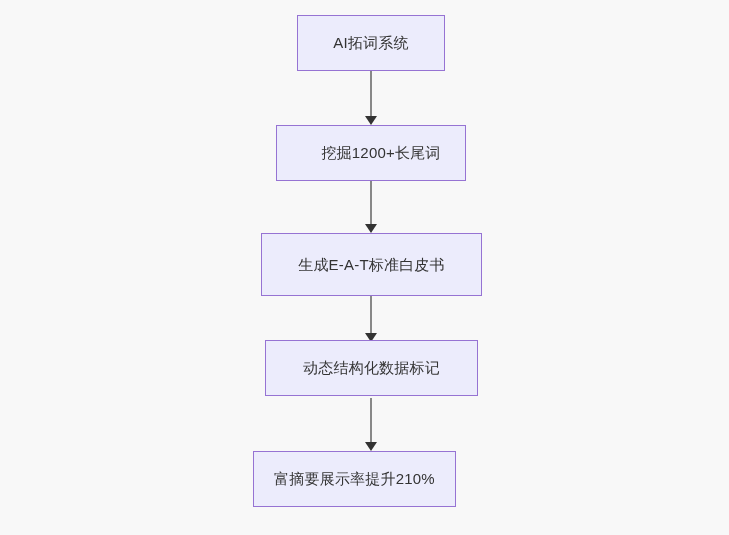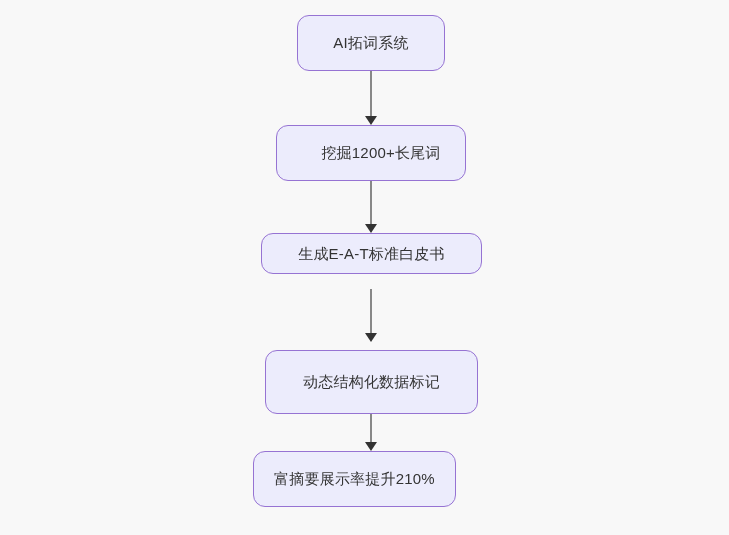--- a/index.html
+++ b/index.html
@@ -18,21 +18,21 @@
     position: relative;
     width: 729px;
     height: 535px;
     background: #f8f8f8;
   }
   .node {
     position: absolute;
     box-sizing: border-box;
     background: #ececfc;
     border: 1.5px solid #9673d3;
-    border-radius: 12px;
+    border-radius: 0;
     display: flex;
     align-items: center;
     justify-content: center;
     color: #333333;
     font-size: 15px;
     line-height: 1.2;
     letter-spacing: 0.2px;
     white-space: nowrap;
     user-select: none;
   }
@@ -72,25 +72,25 @@
   <div class="arrowhead" style="left:365px; top:442px;"></div>
 
   <div class="node" style="left:297px; top:15px; width:148px; height:56px;">
     <span class="node-label">AI拓词系统</span>
   </div>
 
   <div class="node" style="left:276px; top:125px; width:190px; height:56px;padding-left:20px;">
     <span class="node-label">挖掘1200+长尾词</span>
   </div>
 
-  <div class="node" style="left:261px; top:233px; width:221px; height:41px;">
+  <div class="node" style="left:261px; top:233px; width:221px; height:63px;">
     <span class="node-label">生成E-A-T标准白皮书</span>
   </div>
 
-  <div class="node" style="left:265px; top:350px; width:213px; height:64px;">
+  <div class="node" style="left:265px; top:340px; width:213px; height:56px;">
     <span class="node-label">动态结构化数据标记</span>
   </div>
 
   <div class="node" style="left:253px; top:451px; width:203px; height:56px;">
     <span class="node-label">富摘要展示率提升210%</span>
   </div>
 
 </div>
 
 </body></html>

